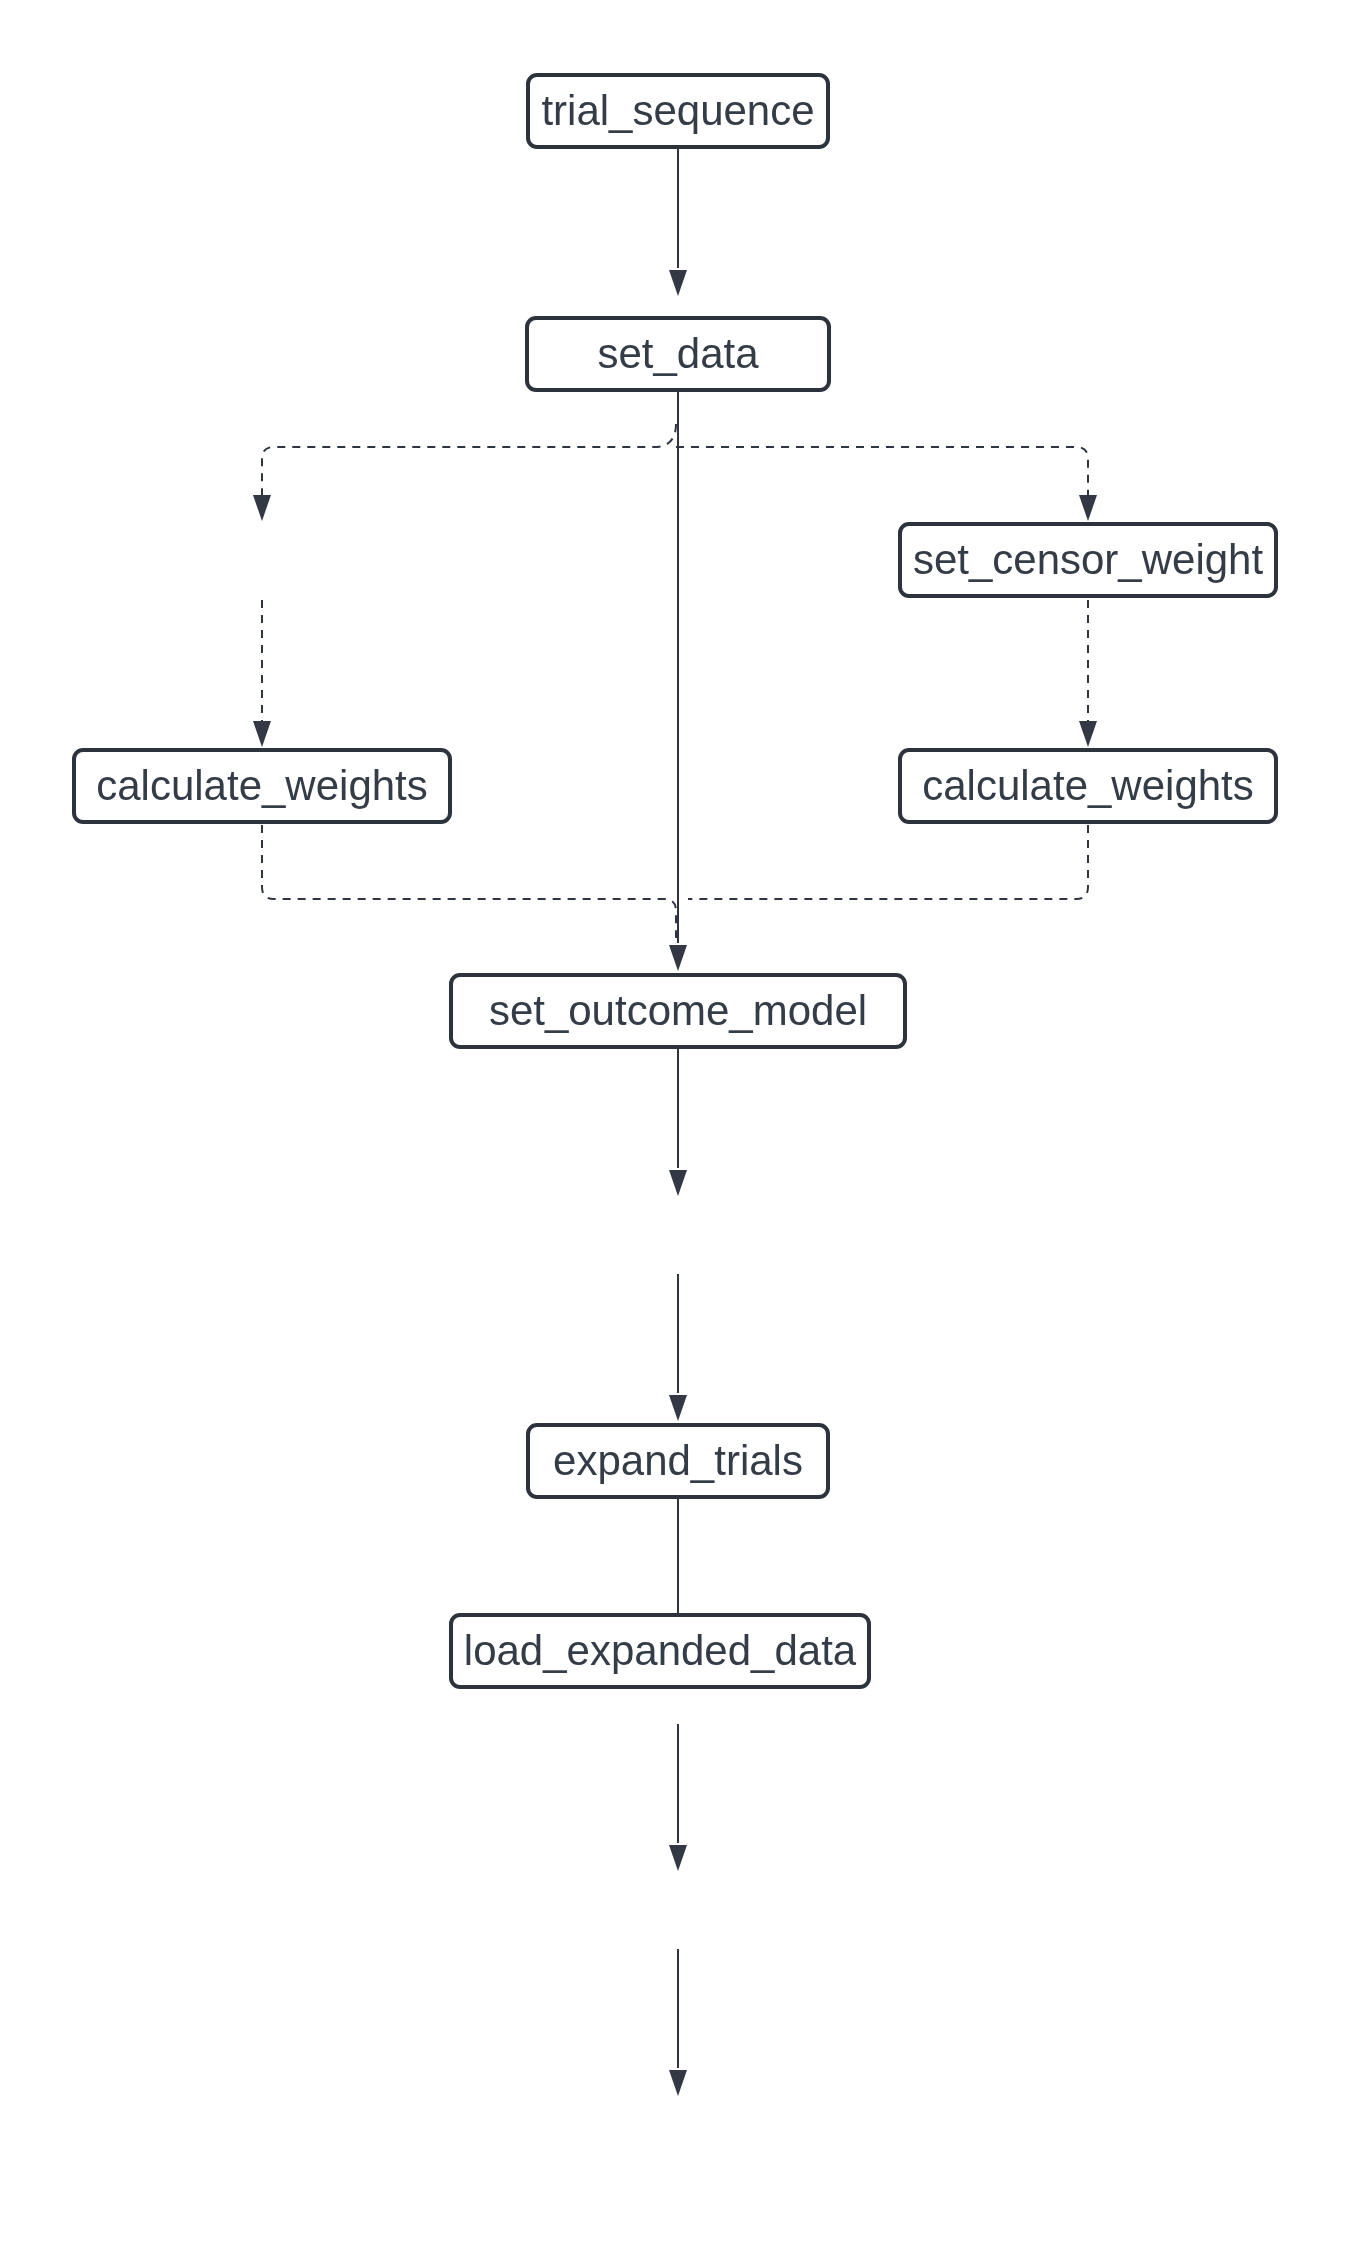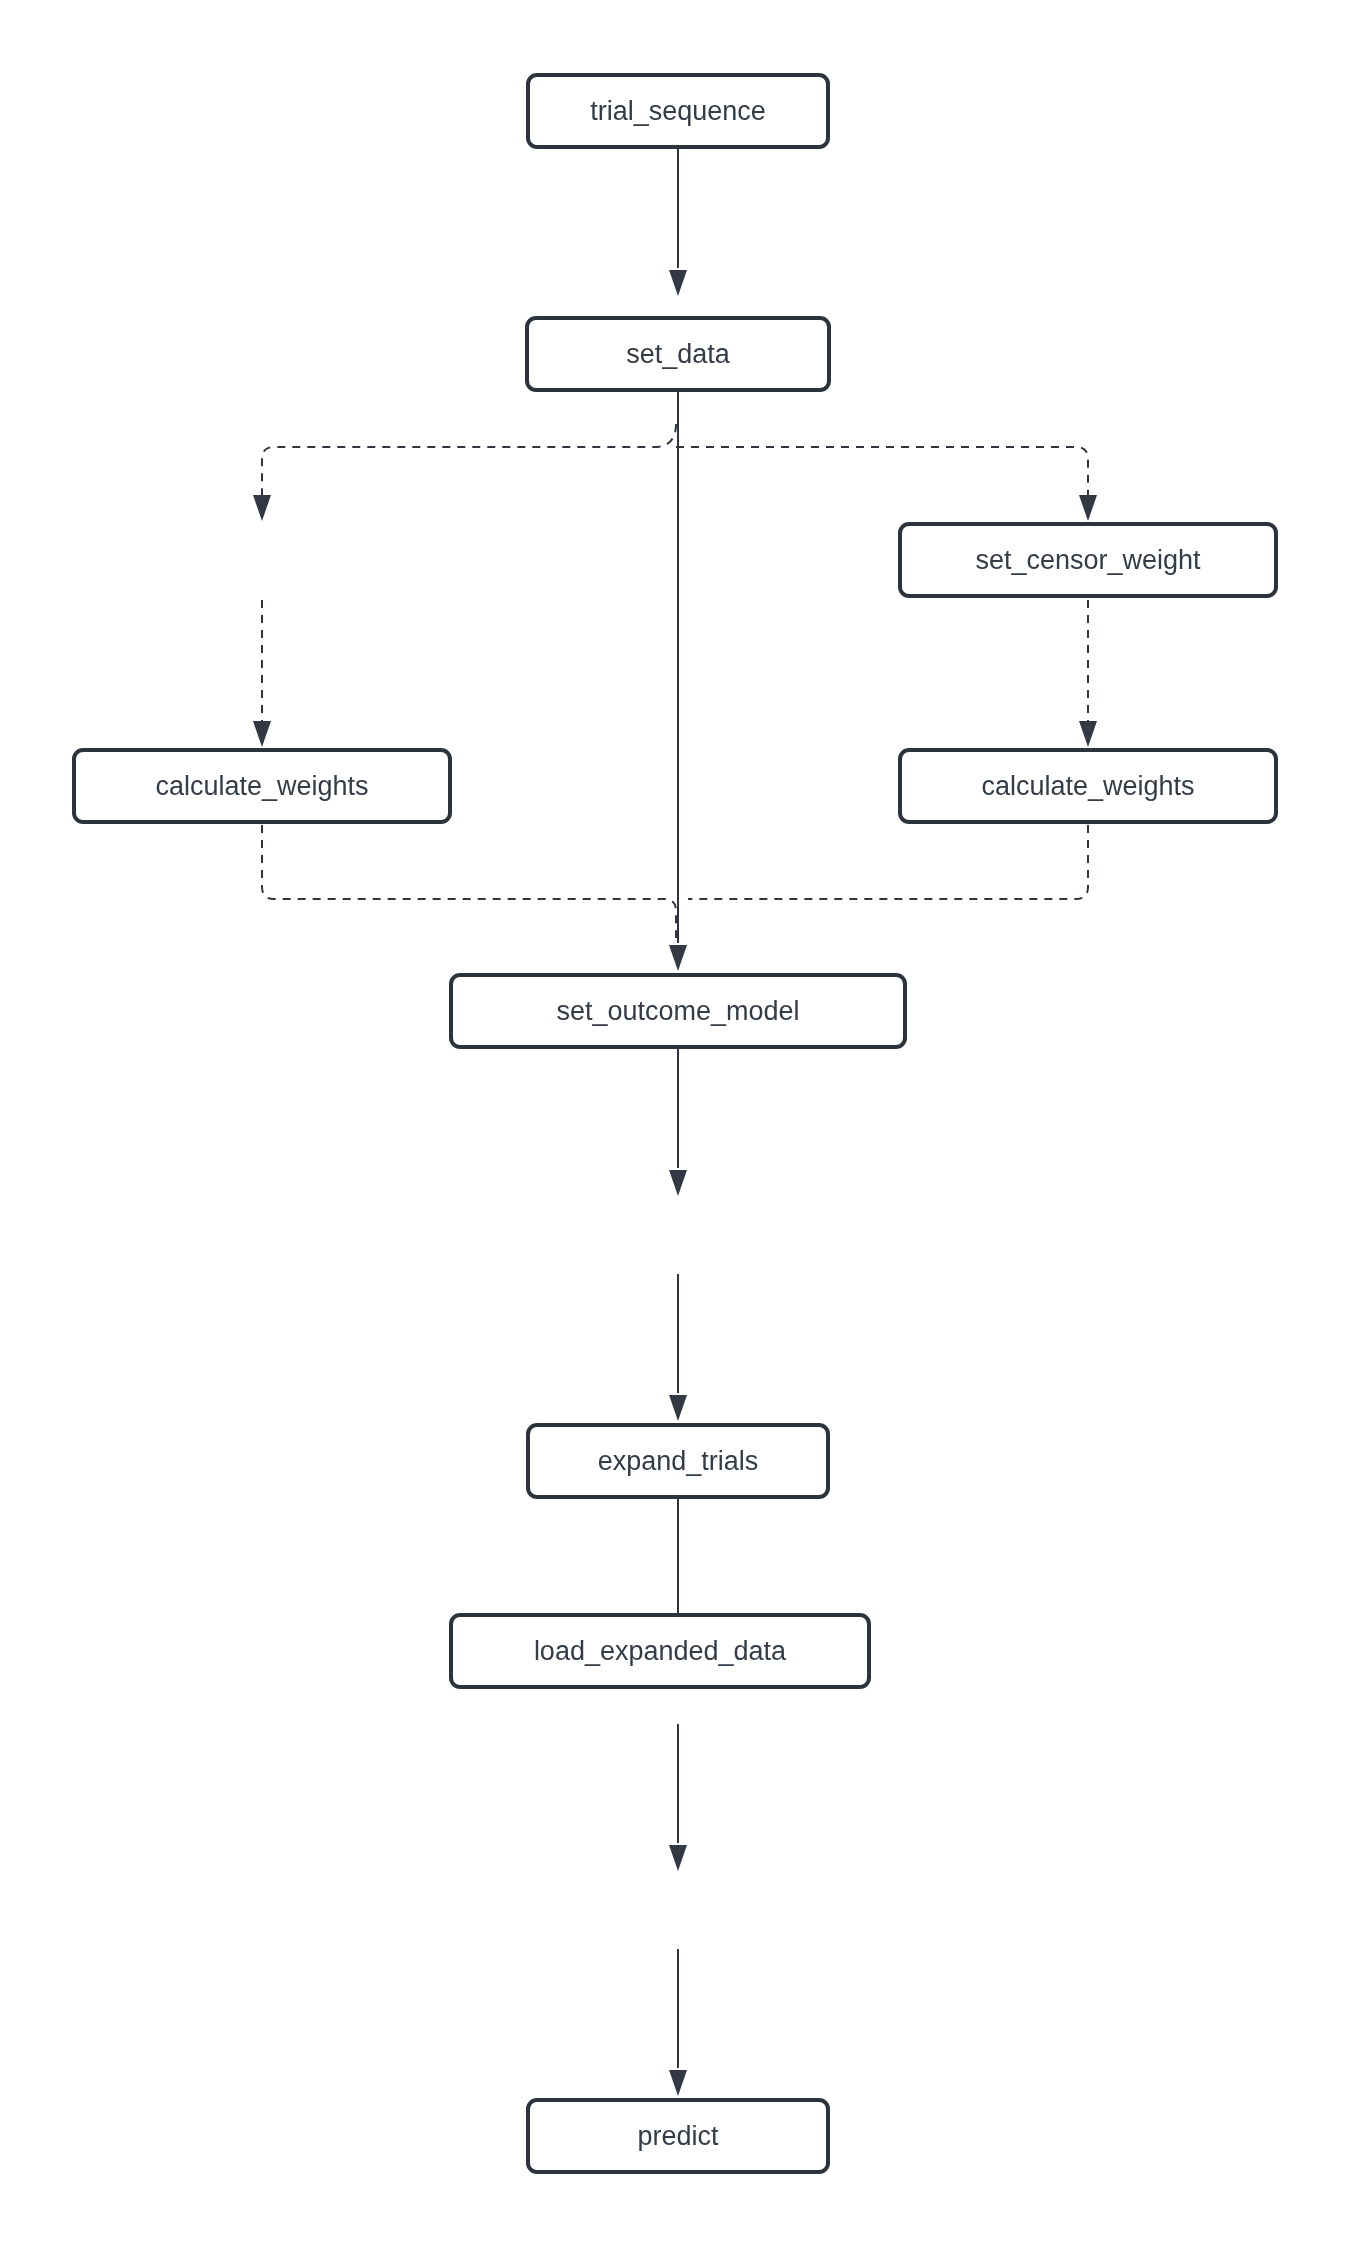--- a/index.html
+++ b/index.html
@@ -31,21 +31,21 @@
   .node {
     position: absolute;
     box-sizing: border-box;
     height: 76px;
     border: 4px solid #2c333d;
     border-radius: 11px;
     background: #ffffff;
     display: flex;
     align-items: center;
     justify-content: center;
-    font-size: 27px;
+    font-size: 42px;
     color: #343c47;
     white-space: nowrap;
     line-height: 1;
   }
   
   .n-trial      { left: 526px; top: 73px;   width: 304px; }
   .n-setdata    { left: 525px; top: 316px;  width: 306px; }
   .n-switch     { left: 72px;  top: 522px;  width: 380px; }
   .n-censor     { left: 898px; top: 522px;  width: 380px; }
   .n-calcl      { left: 72px;  top: 748px;  width: 380px; }
@@ -102,15 +102,14 @@
   </svg>
 
   <div class="node n-trial">trial_sequence</div>
   <div class="node n-setdata">set_data</div>
   <div class="node n-censor">set_censor_weight</div>
   <div class="node n-calcl">calculate_weights</div>
   <div class="node n-calcr">calculate_weights</div>
   <div class="node n-outcome">set_outcome_model</div>
   <div class="node n-expand">expand_trials</div>
   <div class="node n-load">load_expanded_data</div>
-  <div class="node n-predict">predict</div>
 
 </div>
 
 </body></html>

